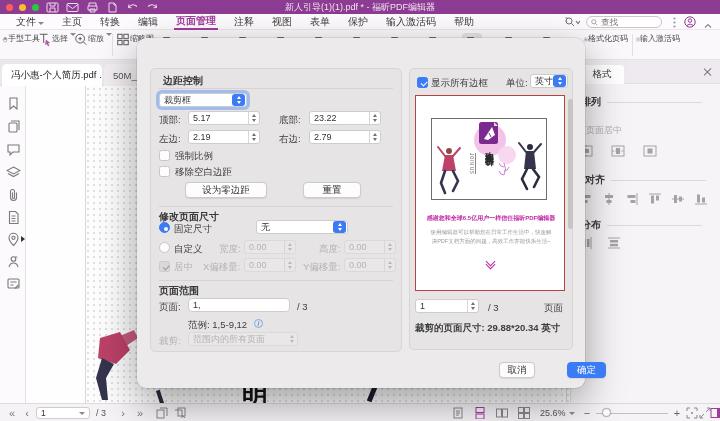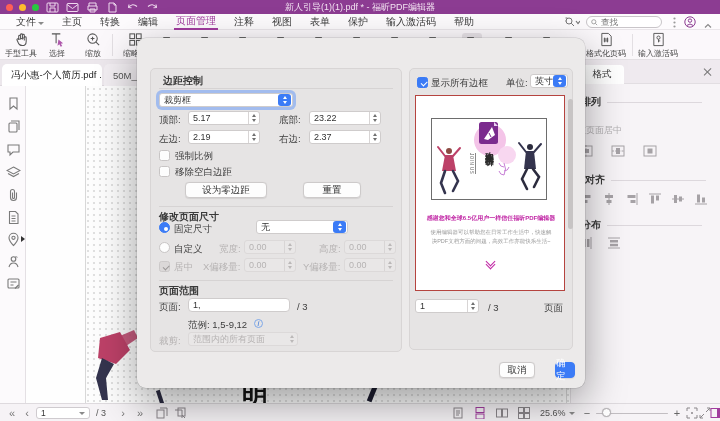--- a/index.html
+++ b/index.html
@@ -7,27 +7,27 @@
   body{position:relative;font-family:"Liberation Sans","DejaVu Sans",sans-serif;background:#fff;font-size:11px;color:#333}
   .abs{position:absolute}
   
   .titlebar{left:0;top:0;width:720px;height:14px;background:#8C3C92;display:flex;align-items:center}
   .tl{width:7px;height:7px;border-radius:50%;margin-left:6px}
   .titletext{position:absolute;left:0;right:0;text-align:center;color:#F3E3F2;font-size:9px;line-height:14px}
   .tbicon{width:13px;height:11px;margin-left:7px;color:#EED9EE}
   
   .menurow{left:0;top:14px;width:720px;height:16px;background:#FDFBFD;border-bottom:1px solid #EAE6EA;display:flex;align-items:center}
   .mi{font-size:10px;color:#3c3c3c;padding:0 2px;margin-left:14px;line-height:15px;cursor:default;white-space:nowrap}
-  .mi.active{color:#A13C9E;font-weight:normal;border-bottom:2px solid #A13C9E}
+  .mi.active{color:#A13C9E;font-weight:bold;border-bottom:2px solid #A13C9E}
   .caret-d{width:0;height:0;border-left:3px solid transparent;border-right:3px solid transparent;border-top:3.5px solid #8a8a8a;display:inline-block;margin-left:2px}
   .searchbox{position:absolute;right:58px;top:2px;width:76px;height:12px;border:1px solid #C9C5C9;border-radius:7px;background:#fff;display:flex;align-items:center;padding:0 4px;gap:3px}
   .searchbox input{border:none;outline:none;width:50px;font-size:8.5px;color:#555;background:transparent}
   
   .ribbon{left:0;top:30px;width:720px;height:30px;background:#FBF8FB;border-bottom:1px solid #E5E1E5}
-  .rtool{position:absolute;display:flex;flex-direction:column;align-items:center;width:38px}
+  .rtool{position:absolute;display:flex;flex-direction:row;width:38px}
   .rtool .lab{font-size:8px;color:#4a4a4a;margin-top:1px;white-space:nowrap}
   .rsep{position:absolute;top:4px;width:1px;height:22px;background:#E3DFE3}
   .pgicon{position:absolute;top:3px;width:20px;height:22px;display:flex;align-items:center;justify-content:center;border-radius:3px}
   .pgicon.hl{background:#E7E2E7}
   
   .tabrow{left:0;top:60px;width:570px;height:26px;background:#ECE7EC;border-bottom:1px solid #DDD8DD}
   .dtab{position:absolute;top:4px;height:22px;font-size:9.5px;display:flex;align-items:center;padding:0 9px;white-space:nowrap;overflow:hidden}
   .dtab.active{background:#FFFFFF;border-radius:5px 5px 0 0;color:#222}
   .dtab.idle{background:#F2EEF2;border-radius:5px 5px 0 0;color:#555}
   
@@ -501,21 +501,21 @@
       </svg>
     </span>
 </div>
 
 <div class="abs dialog">
 
   <div class="card" style="left:13px;top:30px;width:252px;height:284px">
     <span class="sec" style="left:12px;top:5px">边距控制</span>
     <div class="hr" style="top:19px"></div>
 
-    <div class="fld focusring" style="left:8px;top:24px;width:134px">
+    <div class="fld focusring" style="left:8px;top:24px;width:88px">
       <span class="val">裁剪框</span>
       <span class="cap">
           <span class="tu"></span>
           <span class="td"></span>
         </span>
     </div>
 
     <span class="lb" style="left:8px;top:45px">顶部:</span>
     <div class="fld" style="left:37px;top:42px;width:72px">
       <span class="val">5.17</span>
@@ -536,21 +536,21 @@
     <span class="lb" style="left:8px;top:64px">左边:</span>
     <div class="fld" style="left:37px;top:61px;width:72px">
       <span class="val">2.19</span>
       <span class="stp">
           <span class="tu"></span>
           <span class="td"></span>
         </span>
     </div>
     <span class="lb" style="left:128px;top:64px">右边:</span>
     <div class="fld" style="left:158px;top:61px;width:72px">
-      <span class="val">2.37</span>
+      <span class="val">2.79</span>
       <span class="stp">
           <span class="tu"></span>
           <span class="td"></span>
         </span>
     </div>
 
     <span class="cb" style="left:8px;top:81px"></span>
     <span class="lb" style="left:24px;top:81px">强制比例</span>
     <span class="cb" style="left:8px;top:97px"></span>
     <span class="lb" style="left:24px;top:97px">移除空白边距</span>
@@ -686,17 +686,18 @@
 
     <div class="fld" style="left:5px;top:230px;width:64px">
       <span class="val">1</span>
       <span class="stp">
           <span class="tu"></span>
           <span class="td"></span>
         </span>
     </div>
     <span class="lb" style="left:78px;top:233px">/ 3</span>
     <span class="lb" style="left:134px;top:233px">页面</span>
+    <span class="lb" style="left:5px;top:253px;font-weight:bold">裁剪的页面尺寸: 29.88*20.34 英寸</span>
   </div>
 
   <span class="btn" style="left:362px;top:324px;width:36px">取消</span>
-  <span class="btn primary" style="left:418px;top:324px;width:20px">确定</span>
+  <span class="btn primary" style="left:430px;top:324px;width:39px">确定</span>
 </div>
 
 </body></html>

